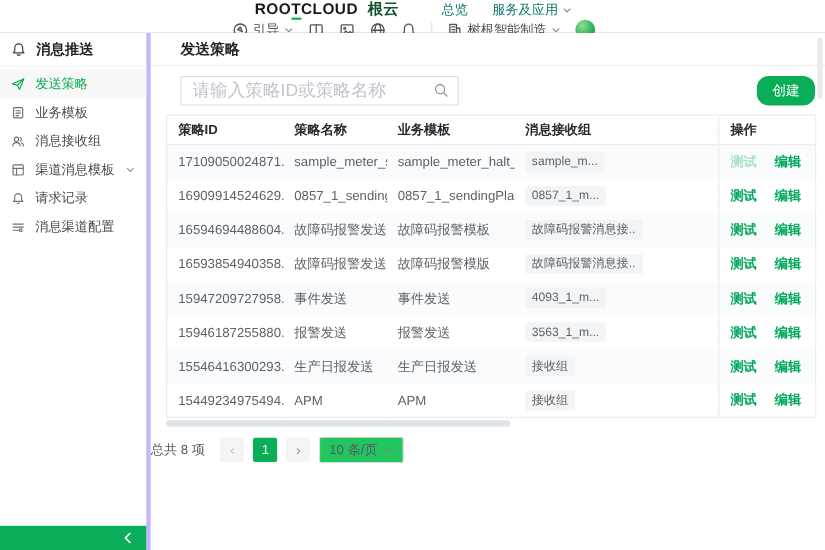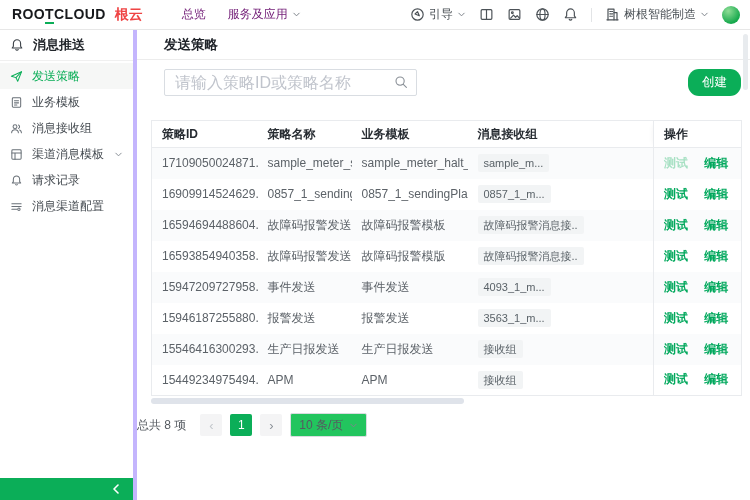--- a/index.html
+++ b/index.html
@@ -3,27 +3,27 @@
 <meta charset="utf-8">
 <style>
   :root { --brand:#0bae58; --link:#00a85c; --bd:#e9ebee; --txt:#33383e; --muted:#5c6268; }
   * { box-sizing:border-box; margin:0; padding:0; }
   html,body { width:750px; height:500px; overflow:hidden; }
   body { font-family:"Liberation Sans","DejaVu Sans",sans-serif; font-size:12px; color:var(--txt); background:#fff; position:relative; }
   svg { display:block; }
   .ic { stroke:currentColor; fill:none; stroke-width:1.1; stroke-linecap:round; stroke-linejoin:round; }
 
   
-  .topbar { height:30px; display:flex; align-items:center; justify-content:space-between; padding:0 10px 0 12px; border-bottom:1px solid #e7e7e7; background:#fff; }
+  .topbar { height:30px; display:flex; align-items:center; justify-content:space-between; padding:0 10px 0 12px; border-bottom:1px solid #e7e7e7; background:#fff;flex-direction:column; }
   .tb-left { display:flex; align-items:center; }
   .logo { display:flex; align-items:baseline; cursor:pointer; }
   .logo-en { font-weight:800; font-size:14px; letter-spacing:.4px; color:#17191c; }
   .logo-en .t-under { border-bottom:2px solid var(--brand); }
-  .logo-cn { font-weight:800; font-size:14px; margin-left:9px; color:#ef4444; }
-  .tb-nav { display:flex; align-items:center; margin-left:39px; gap:22px; color:#701a75;justify-content:center; }
+  .logo-cn { font-weight:800; font-size:14px; margin-left:9px; color:#14532d; }
+  .tb-nav { display:flex; align-items:center; margin-left:39px; gap:22px; color:#0f766e;justify-content:center; }
   .tb-nav .nav-item { display:flex; align-items:center; gap:4px; cursor:pointer; }
   .chev { width:9px; height:9px; color:#7d848b; }
   .tb-right { display:flex; align-items:center; gap:13px; color:#4c5257; }
   .tb-right .tool { display:flex; align-items:center; gap:4px; cursor:pointer; }
   .tb-ic { width:15px; height:15px; }
   .tb-divider { width:1px; height:14px; background:#e2e4e6; }
   .avatar { width:18px; height:18px; border-radius:50%; background:radial-gradient(circle at 35% 28%, #8fdd96, #17a94d 70%); cursor:pointer; }
 
   
   .layout { display:flex; height:470px; }
@@ -44,21 +44,21 @@
   .main { flex:1; min-width:0; display:flex; flex-direction:column; background:#fff; }
   .page-title-bar { height:30px; flex:none; display:flex; align-items:center; padding-left:27px; border-bottom:1px solid #ececec; }
   .page-title { font-weight:700; font-size:13.5px; color:#1f2329; }
   .toolbar { display:flex; align-items:center; justify-content:space-between; padding:9px 9px 8px 27px; }
   .search-wrap { position:relative; width:253px; }
   .search-input { width:100%; height:27px; border:1px solid #d9dde2; border-radius:2px; padding:0 28px 0 10px; font-size:16px; color:#333; outline:none; font-family:inherit; }
   .search-input::placeholder { color:#c0c4cc; }
   .search-ic { position:absolute; right:9px; top:6px; width:14px; height:14px; color:#8a9097; cursor:pointer; }
   .btn-create { height:27px; min-width:52px; padding:0 14px; background:var(--brand); color:#fff; border:none; border-radius:11px; font-size:12.5px; cursor:pointer; font-family:inherit; }
 
-  .table-zone { padding:0 8px 0 14px;margin-top:16px; }
+  .table-zone { padding:0 8px 0 14px; }
   table { width:100%; border-collapse:collapse; table-layout:fixed; border:1px solid var(--bd); }
   col.c1{width:106px;} col.c2{width:94px;} col.c3{width:116px;} col.c4{width:186px;} col.c5{width:88px;}
   thead th { height:27px; text-align:left; padding:0 10px; font-size:12px; font-weight:700; color:#262b31; border-bottom:1px solid var(--bd); background:#fff; white-space:nowrap; }
   tbody td { height:31px; padding:0 10px; font-size:12px; color:var(--muted); white-space:nowrap; overflow:hidden; }
   tbody tr:nth-child(odd) td { background:#fafbfc; }
   th.ops, td.ops { border-left:1px solid var(--bd); box-shadow:-4px 0 6px -4px rgba(0,0,0,.07); background:#fff; }
   tbody tr:nth-child(odd) td.ops { background:#fafbfc; }
   .tag { display:inline-block; max-width:100%; background:#f2f4f5; color:#5a6268; font-size:11px; line-height:16px; padding:1px 6px; border-radius:2px; overflow:hidden; text-overflow:clip; vertical-align:middle; }
   .lnk { color:var(--link); cursor:pointer; margin-right:13px; text-decoration:none;font-weight:bold; }
   .lnk.disabled { color:rgba(11,174,88,.35); cursor:default; }

